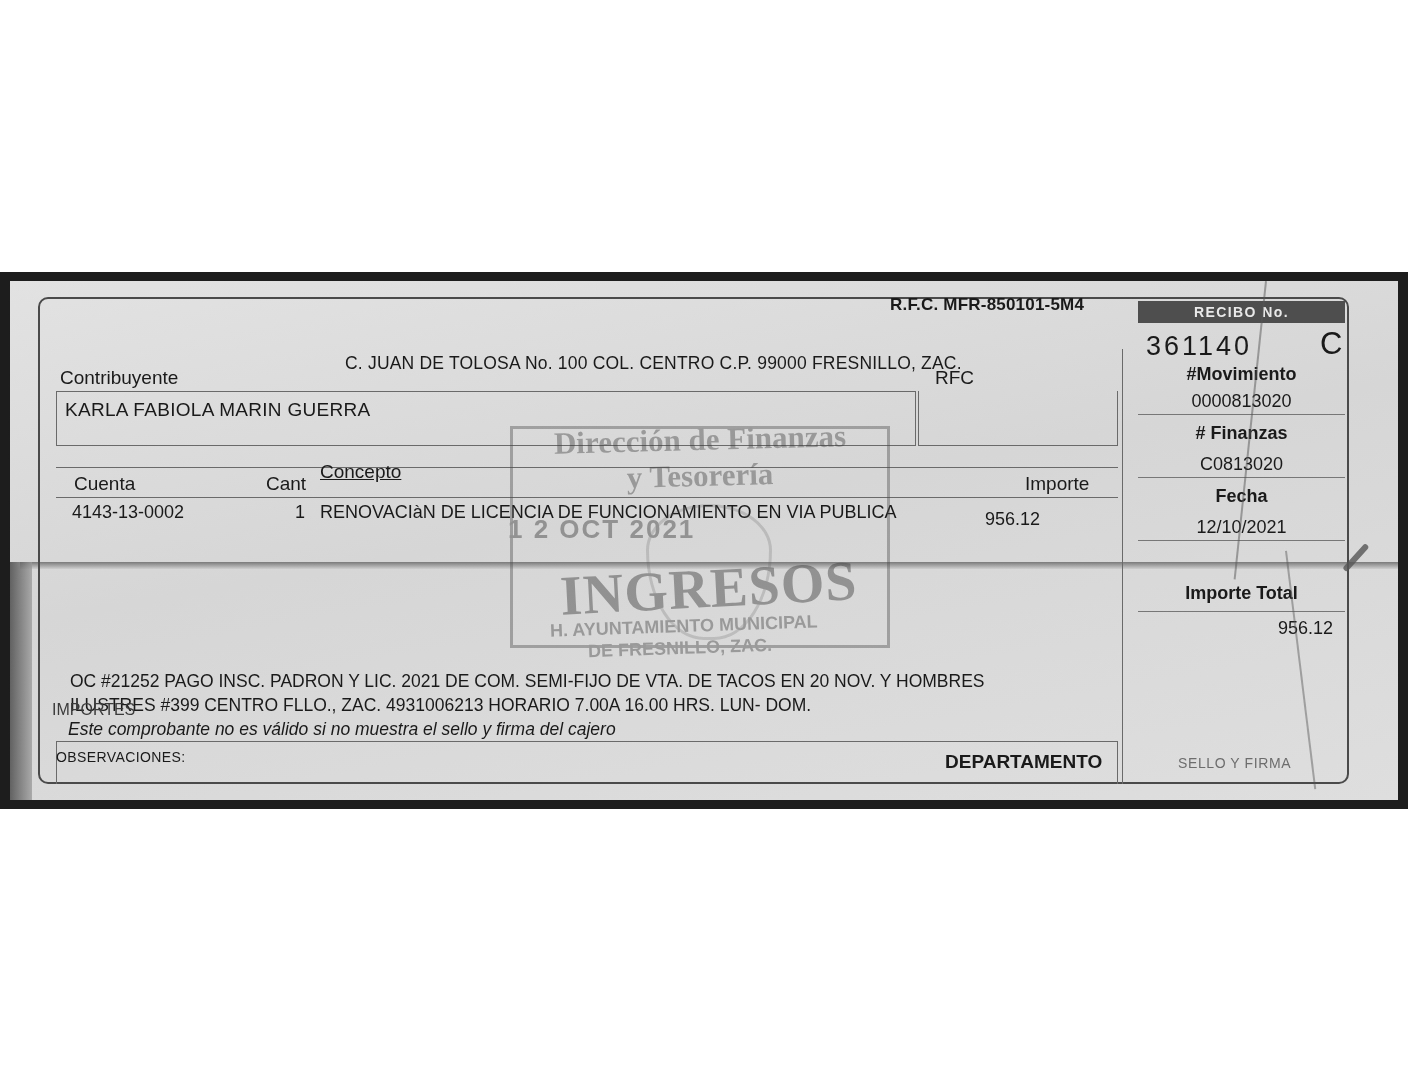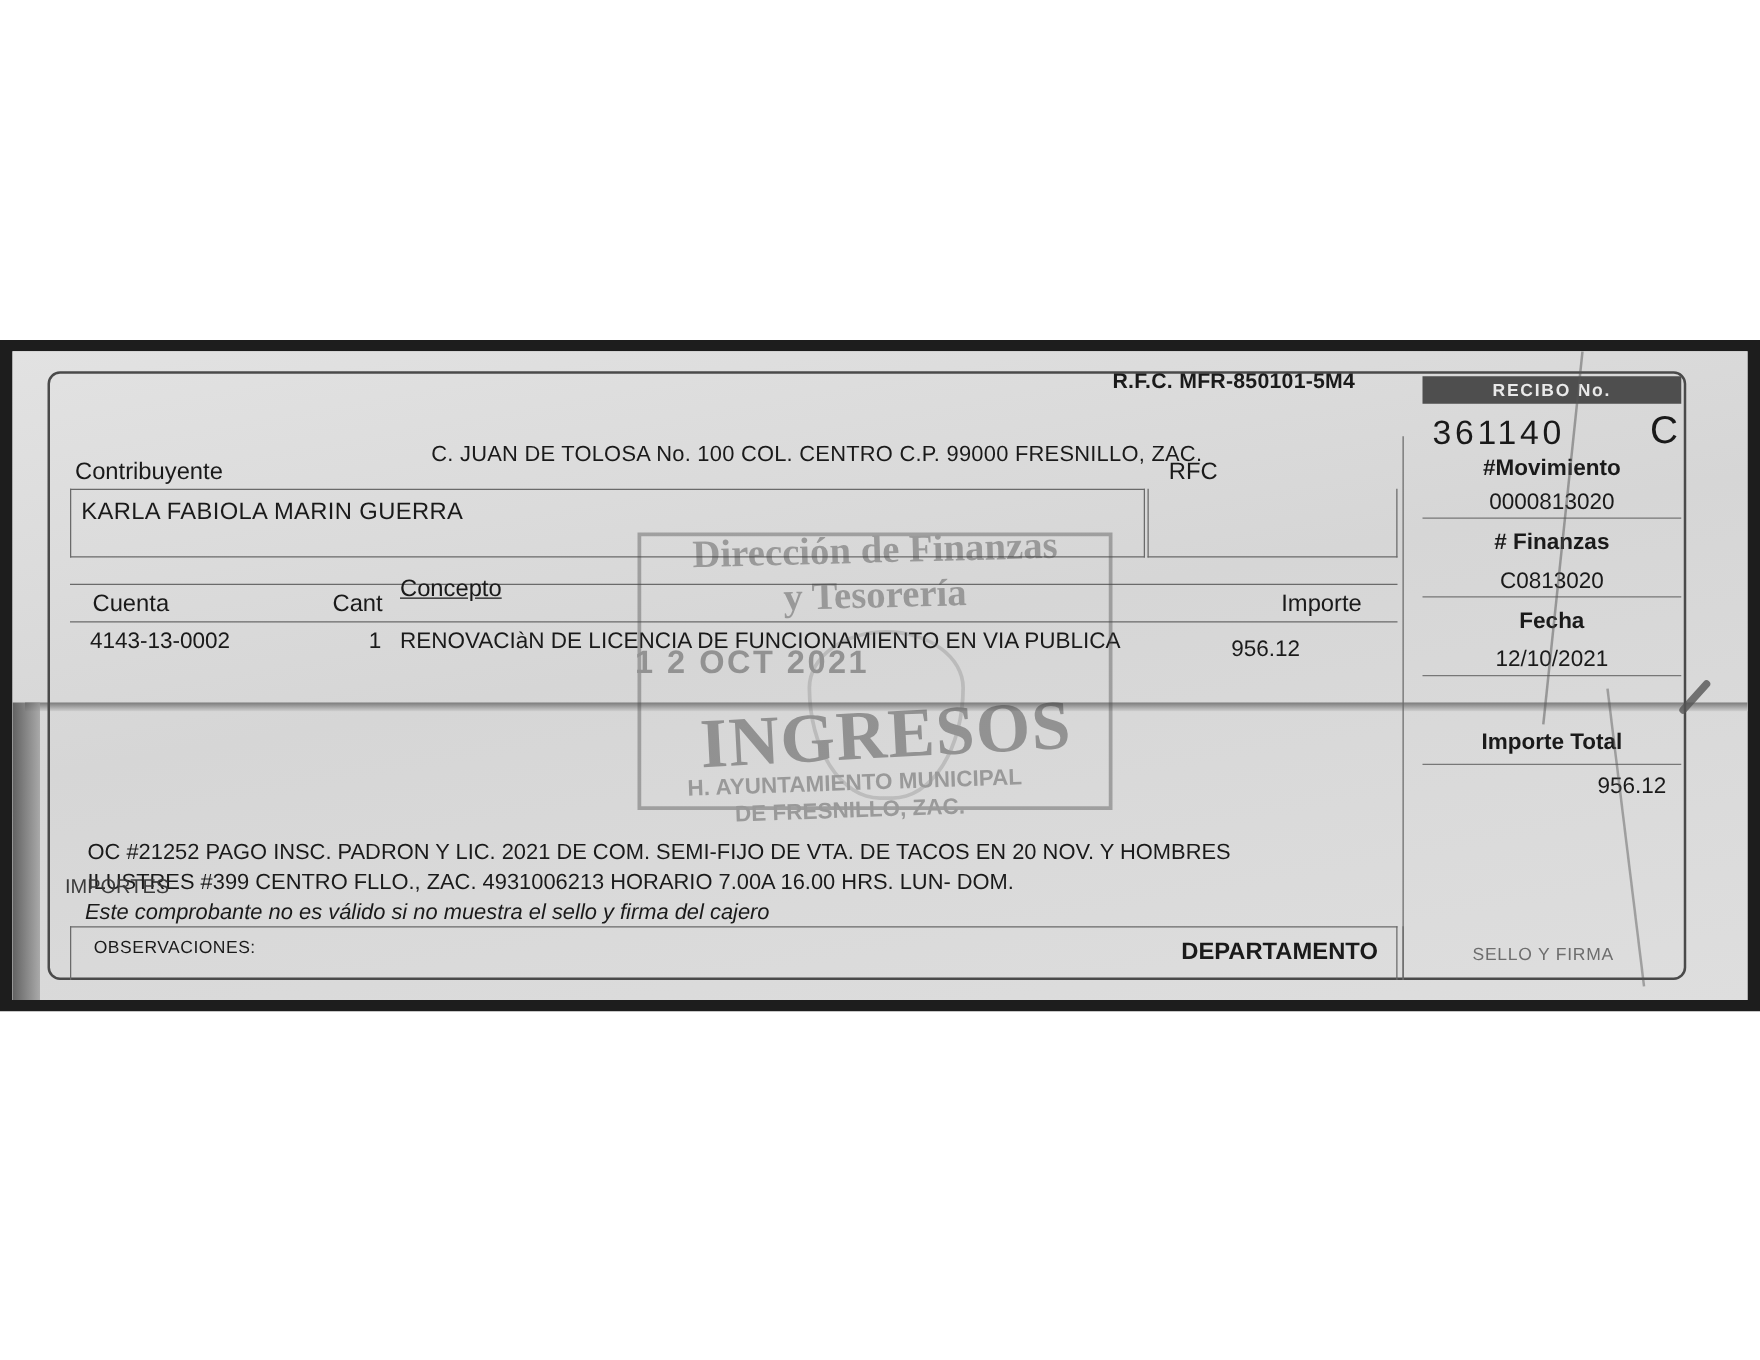--- a/index.html
+++ b/index.html
@@ -212,24 +212,23 @@
     left: 42px; top: 420px;
     font-size: 16px;
     color: #3b3b3b;
   }
   .disclaimer {
     left: 58px; top: 438px;
     font-size: 17.5px;
     font-style: italic;
   }
   .obs {
-    left: 30px; top: 468px;
+    left: 46px; top: 468px;
     font-size: 14px;
     letter-spacing: .4px;
-    padding-left: 35px;
   }
   .departamento {
     left: 935px; top: 470px;
     font-size: 19px;
     font-weight: bold;
   }
   .sello-firma {
     left: 1168px; top: 474px;
     font-size: 14px;
     color: #6d6d6d;

